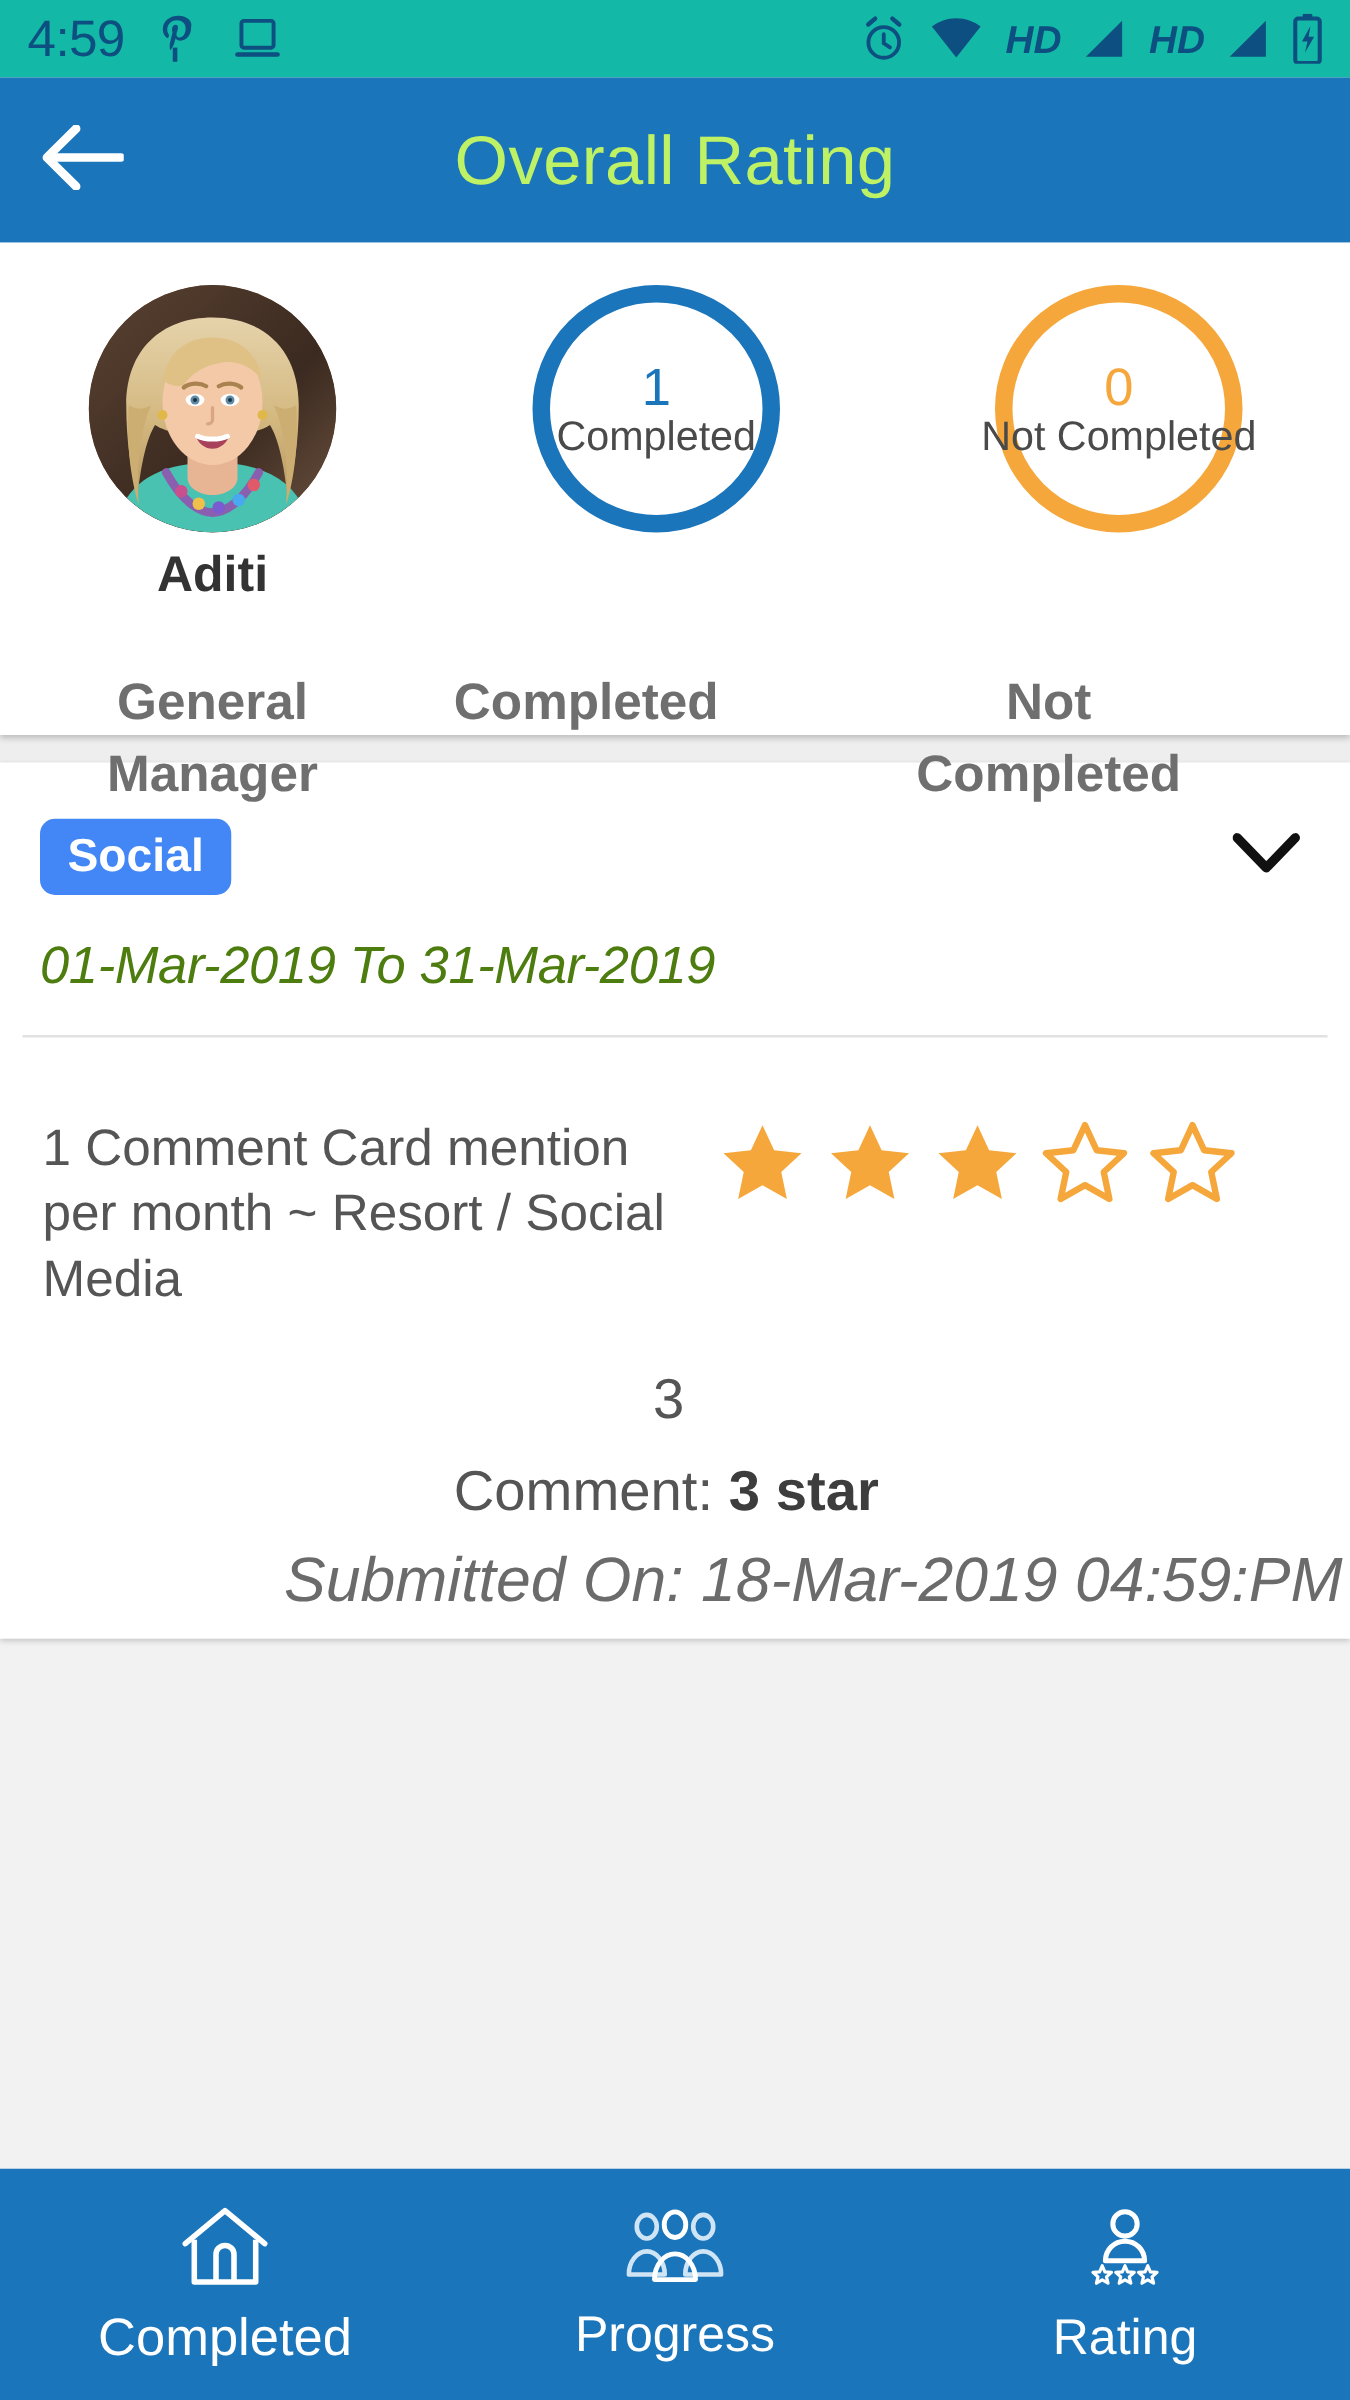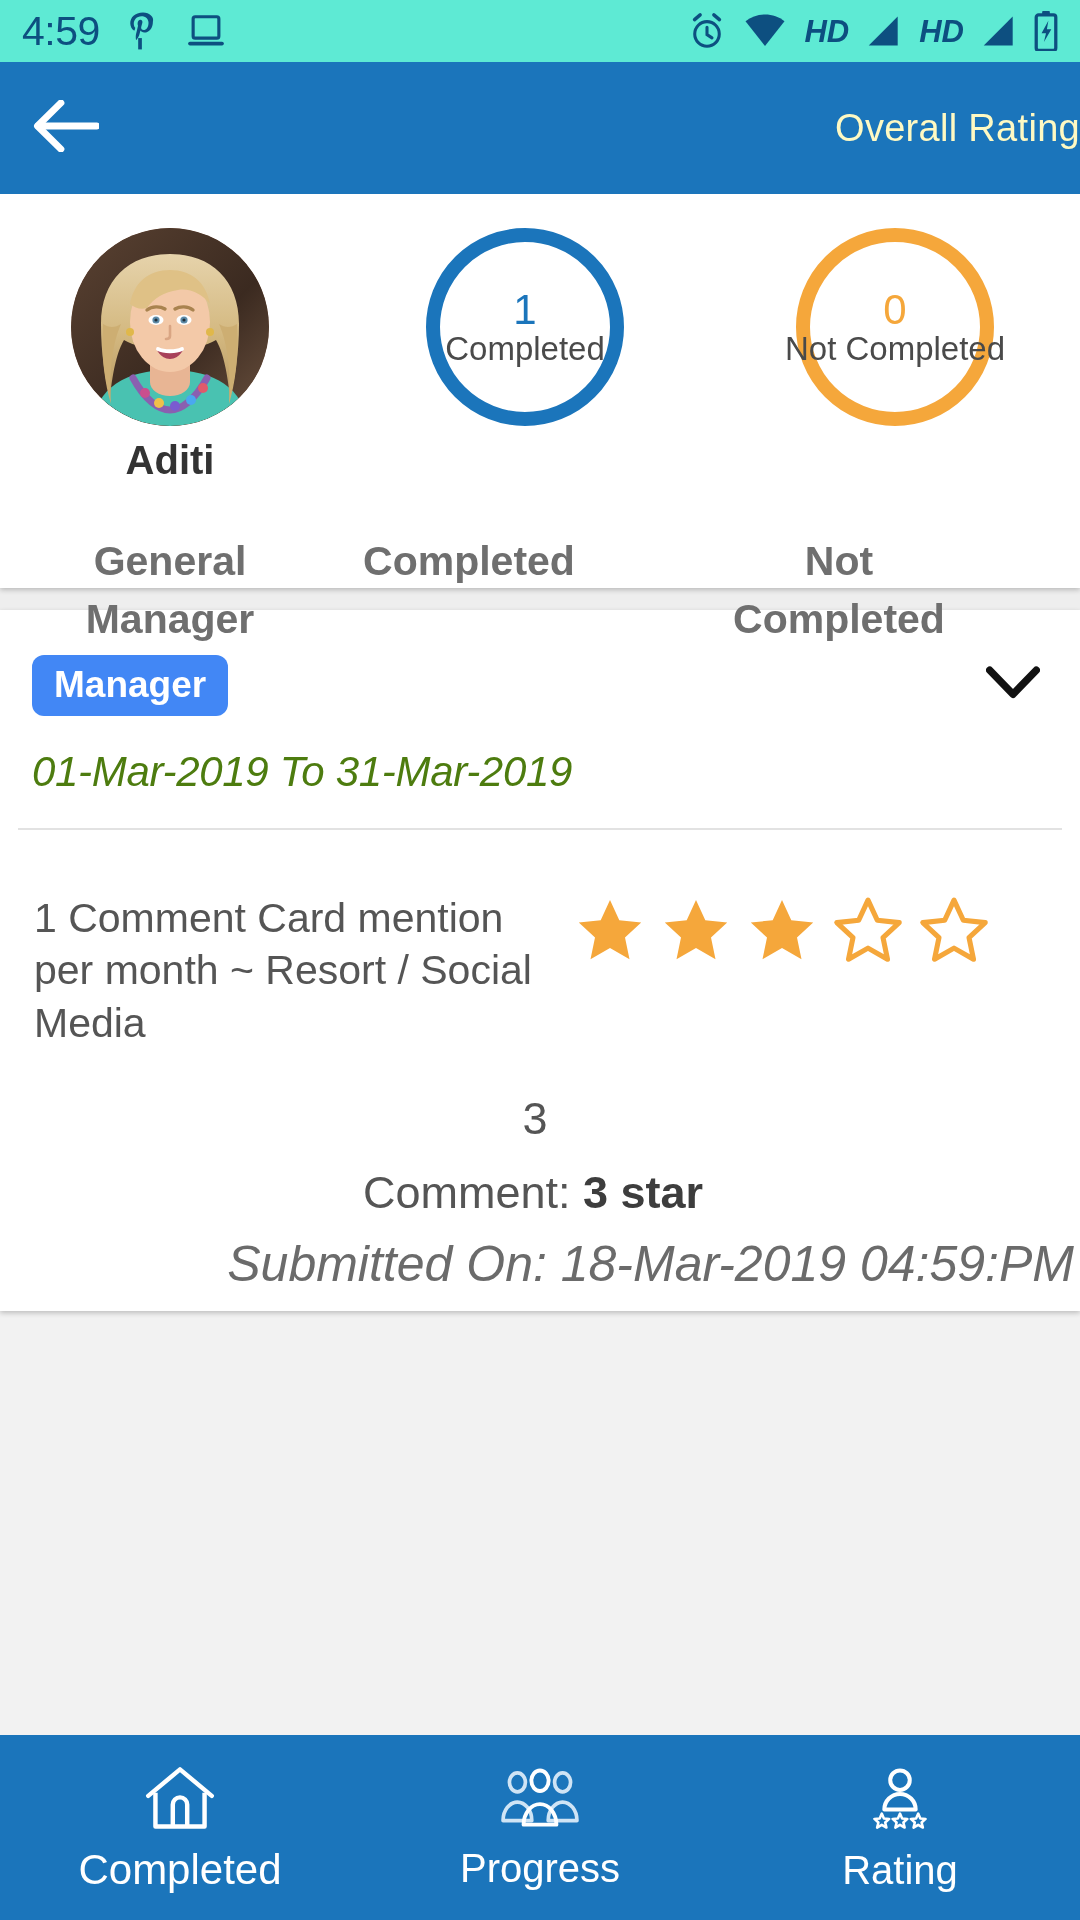--- a/index.html
+++ b/index.html
@@ -18,21 +18,21 @@
     width: 1080px;
     height: 1920px;
     background: #eeeeee;
     display: flex;
     flex-direction: column;
   }
 
   
   .statusbar {
     height: 62px;
-    background: #5eead4;
+    background: #14b8a6;
     display: flex;
     align-items: center;
     padding: 0 22px;
     box-sizing: border-box;
     flex: 0 0 auto;
   }
   .sb-left {
     display: flex;
     align-items: center;
     gap: 26px;
@@ -79,23 +79,23 @@
     transform: translateY(-50%);
     width: 80px;
     height: 80px;
     display: flex;
     align-items: center;
     justify-content: center;
     cursor: pointer;
   }
   .appbar-title {
     width: 100%;
-    text-align: right;
-    color: #fef9c3;
-    font-size: 38px;
+    text-align: center;
+    color: #bef264;
+    font-size: 55px;
     font-weight: 400;
     letter-spacing: 0.3px;
   }
 
   
   .body-area {
     flex: 1 1 auto;
     background: #eeeeee;
     display: flex;
     flex-direction: column;
@@ -472,21 +472,21 @@
         <div class="sub-lbl avatar-sub">General Manager</div>
         <div class="sub-lbl">Completed</div>
         <div class="sub-lbl narrow">Not Completed</div>
       </div>
     </div>
 
     <div class="gap"></div>
 
     <div class="rating-card">
       <div class="rc-head">
-        <div class="badge">Manager</div>
+        <div class="badge">Social</div>
         <div class="chev">
           <span>
             <svg width="54" height="34" viewBox="0 0 36 22">
               <path d="M2.5 2.5L18 18.5 33.5 2.5" fill="none" stroke="#111111" stroke-width="5" stroke-linecap="round" stroke-linejoin="round"></path>
             </svg>
           </span>
         </div>
       </div>
 
       <div class="date-range">01-Mar-2019 To 31-Mar-2019</div>

